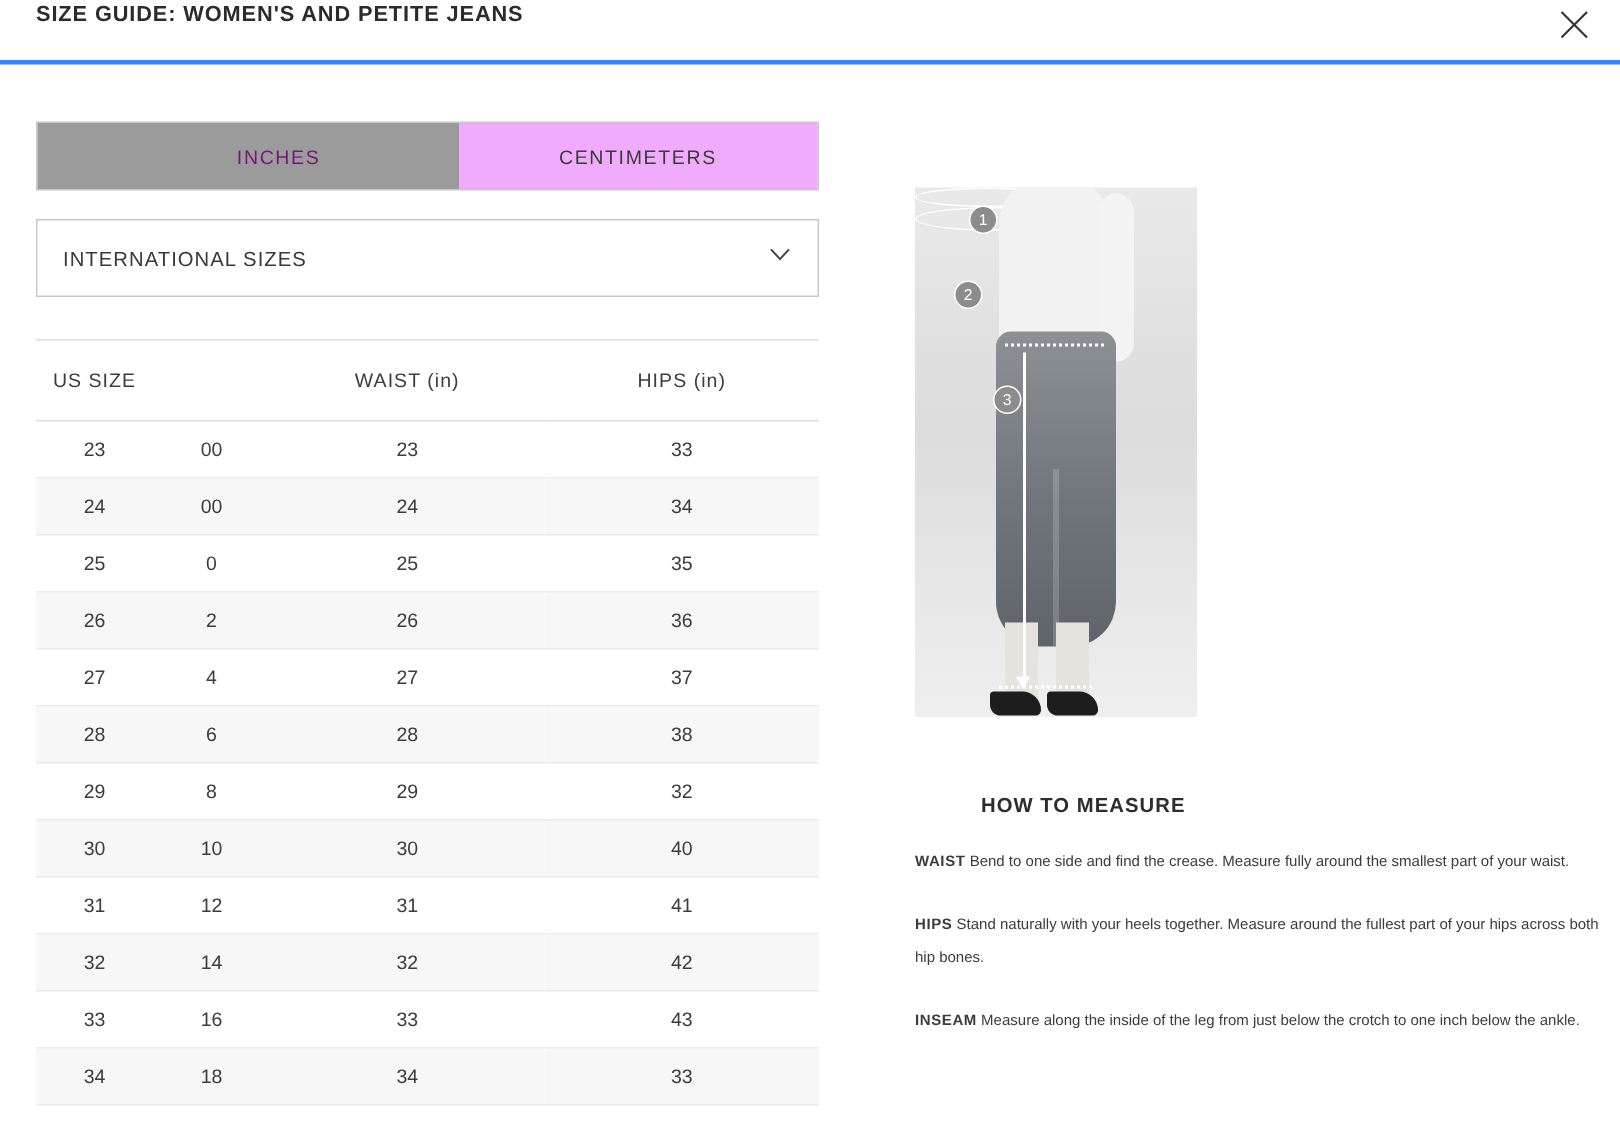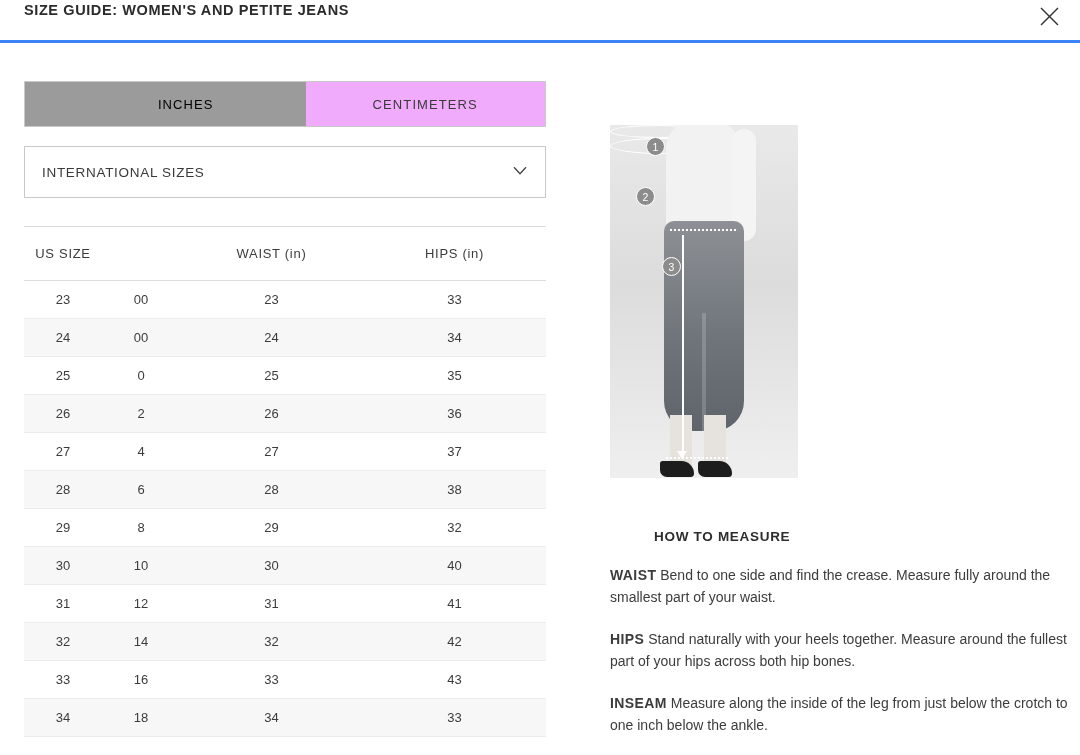--- a/index.html
+++ b/index.html
@@ -61,21 +61,21 @@
     flex: 1;
     display: flex; align-items: center; justify-content: center;
     font-size: 13px;
     letter-spacing: 1.1px;
     cursor: pointer;
     color: #3a3a3a;
     background: #f0abfc;
   }
   .unit-tab.active {
     background: #9b9b9b;
-    color: #000000;
+    color: #701a75;
     padding-left: 41px;
   }
 
   
   .size-select {
     position: relative;
     width: 522px;
     height: 52px;
     margin-top: 19px;
     border: 1px solid #c9c9c9;
@@ -229,21 +229,21 @@
 
   .how-title {
     font-size: 13.5px;
     font-weight: bold;
     letter-spacing: 0.7px;
     color: #2d2d2d;
     margin: 51px 0 0 16px;
     padding-left: 28px;
   }
   .measure-p {
-    font-size: 14px;
+    font-size: 10px;
     line-height: 22px;
     color: #3c3c3c;
     max-width: 480px;
     margin: 20px 0 0 0;
   }
   .measure-p b { font-weight: bold; letter-spacing: 0.4px; }
 </style>
 </head>
 <body>
 

